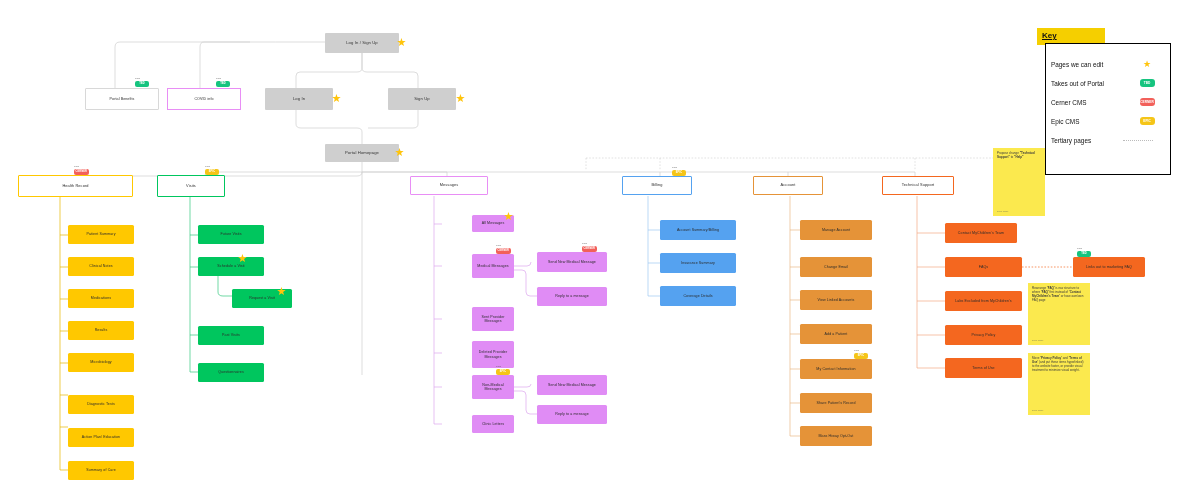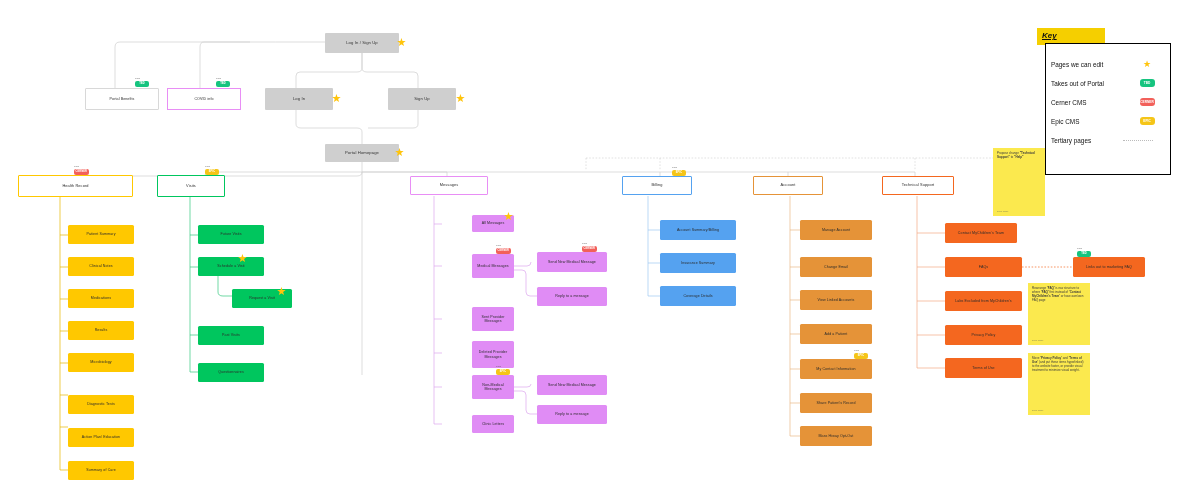--- a/index.html
+++ b/index.html
@@ -26,21 +26,21 @@
   .badge .cap{position:absolute;top:-3.6px;left:0;color:#555;font-size:2.4px;
               font-weight:normal;white-space:nowrap;}
 
   .sticky{position:absolute;background:#fbe94e;box-sizing:border-box;
           padding:4px 4px 3px 4px;font-size:3px;color:#3a3a3a;line-height:1.32;
           overflow:hidden;}
   .sticky .auth{position:absolute;left:4px;bottom:3px;font-size:2.4px;color:#8a8a52;}
   .sticky b{font-weight:bold;}
 
   #key{position:absolute;left:1037px;top:28px;width:132px;height:145px;}
-  #key .tab{position:absolute;left:0;top:0;width:68px;height:17px;background:#f5cf00;font-style:italic;}
+  #key .tab{position:absolute;left:0;top:0;width:68px;height:17px;background:#f5cf00;}
   #key .tab span{position:absolute;left:5px;top:3px;font-size:8px;font-weight:bold;
                  color:#111;text-decoration:underline;}
   #key .body{position:absolute;left:8px;top:15px;width:124px;height:130px;
              background:#ffffff;border:1.6px solid #000;}
   #key .row{position:absolute;left:14px;width:104px;height:12px;display:flex;
             align-items:center;font-size:6.4px;color:#111;}
   #key .row .lbl{flex:1;}
   #key .sw{width:16px;display:flex;align-items:center;justify-content:center;}
   #key .kbadge{border-radius:3px;height:8px;min-width:15px;font-size:3.2px;color:#fff;
                display:flex;align-items:center;justify-content:center;font-weight:bold;}

